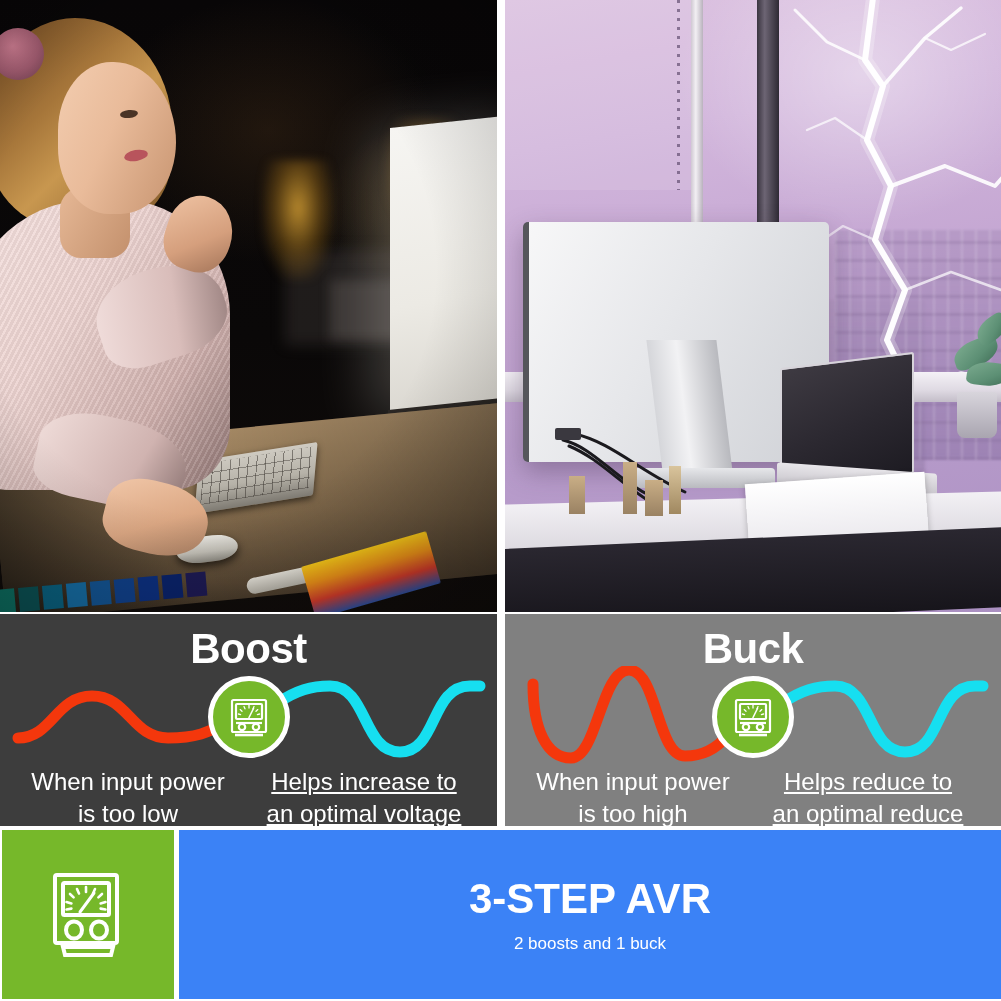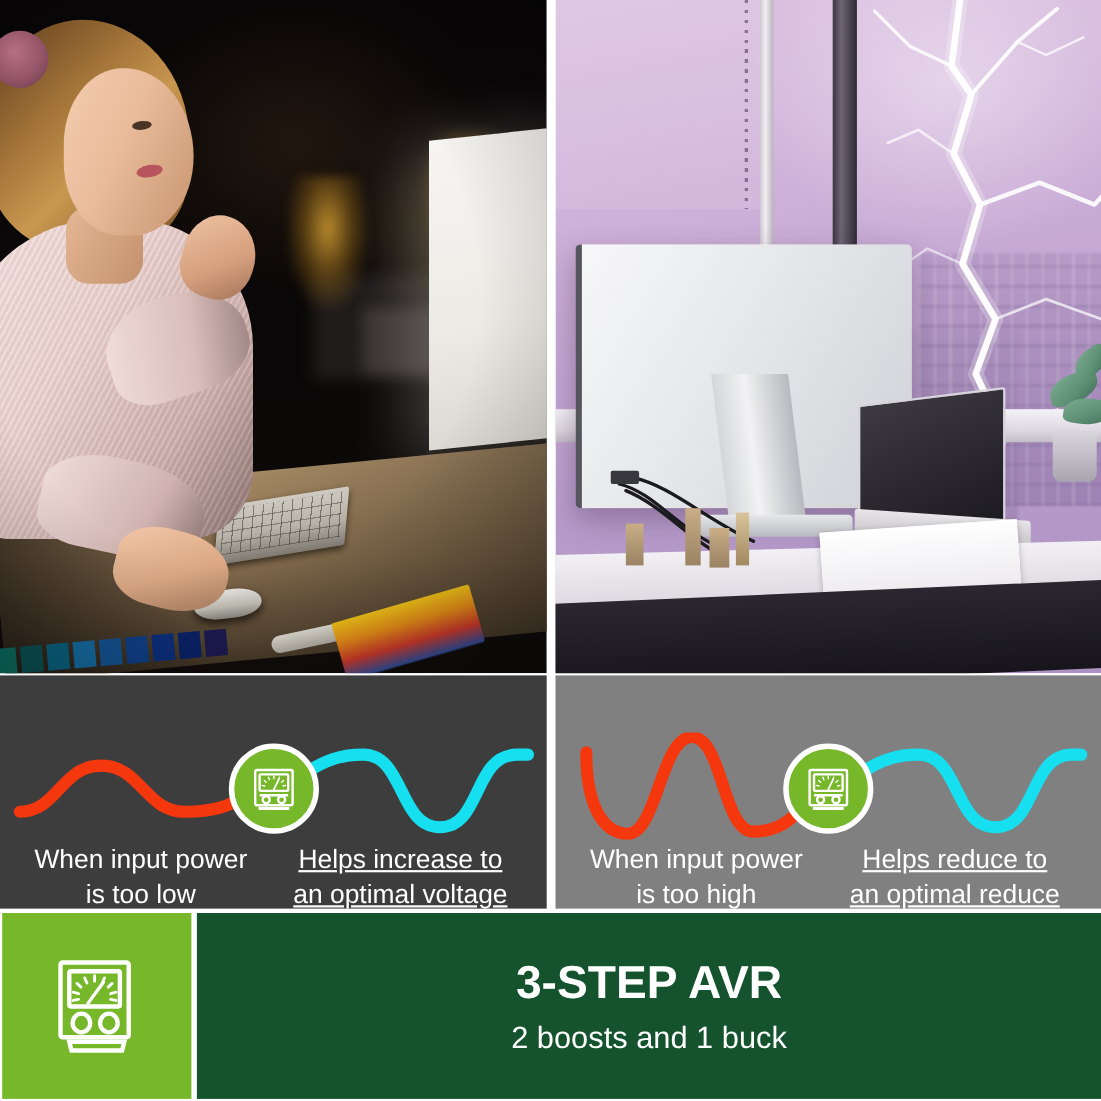--- a/index.html
+++ b/index.html
@@ -363,34 +363,34 @@
     position: absolute;
     left: 2px; top: 830px;
     width: 172px; height: 169px;
     background: #76b82a;
     display: flex; align-items: center; justify-content: center;
   }
   .banner-blue {
     position: absolute;
     left: 179px; top: 830px;
     width: 822px; height: 169px;
-    background: #14532d;
+    background: #3b82f6;
     display: flex; flex-direction: column;
     align-items: center; justify-content: center;
   }
   .banner-title {
     color: #ffffff;
     font-size: 42px;
     font-weight: bold;
     letter-spacing: 0px;
     line-height: 1.05;
   }
   .banner-sub {
     color: #ffffff;
-    font-size: 28px;
+    font-size: 17px;
     margin-top: 14px;
     line-height: 1;
   }
 </style>
 </head>
 <body>
 
 <div id="canvas">
 
   <div class="photo photo-left">
@@ -495,20 +495,21 @@
       <div class="paper"></div>
       <div class="desk-clutter" style="left:64px; top:476px; width:16px; height:38px;"></div>
       <div class="desk-clutter" style="left:118px; top:462px; width:14px; height:52px;"></div>
       <div class="desk-clutter" style="left:140px; top:480px; width:18px; height:36px;"></div>
       <div class="desk-clutter" style="left:164px; top:466px; width:12px; height:48px; background:linear-gradient(180deg,#d9c49c 0%,#a08860 100%);"></div>
       <div class="desk-front"></div>
     </div>
   </div>
 
   <div class="panel panel-left">
+    <div class="panel-title">Boost</div>
 
     <svg class="wave-svg" viewBox="0 0 497 100" preserveAspectRatio="none">
       <path d="M18 72 C 52 72, 56 30, 92 30 C 128 30, 132 72, 168 72 C 196 72, 210 66, 222 58" fill="none" stroke="#F4370C" stroke-width="11" stroke-linecap="round"></path>
       <path d="M276 38 C 296 24, 312 20, 330 20 C 368 20, 362 86, 400 86 C 438 86, 430 20, 470 20 L 480 20" fill="none" stroke="#16DFF0" stroke-width="11" stroke-linecap="round"></path>
     </svg>
 
     <div class="meter-badge">
       <svg width="42" height="42" viewBox="0 0 42 42">
         <g stroke="#ffffff" fill="none" stroke-width="2.2">
           <rect x="4" y="4" width="34" height="32" rx="1.5"></rect>
@@ -531,20 +532,21 @@
       </svg>
     </div>
 
     <div class="caption caption-in" style="white-space:pre-line;">When input power
 is too low</div>
     <div class="caption caption-out" style="white-space:pre-line;">Helps increase to
 an optimal voltage</div>
   </div>
 
   <div class="panel panel-right">
+    <div class="panel-title">Buck</div>
 
     <svg class="wave-svg" viewBox="0 0 496 100" preserveAspectRatio="none">
       <path d="M28 18 C 28 64, 42 92, 66 92 C 92 92, 96 4, 124 4 C 152 4, 152 90, 180 90 C 198 90, 212 82, 222 70" fill="none" stroke="#F4370C" stroke-width="11" stroke-linecap="round"></path>
       <path d="M276 38 C 296 24, 312 20, 330 20 C 368 20, 362 86, 400 86 C 438 86, 430 20, 470 20 L 478 20" fill="none" stroke="#16DFF0" stroke-width="11" stroke-linecap="round"></path>
     </svg>
 
     <div class="meter-badge">
       <svg width="42" height="42" viewBox="0 0 42 42">
         <g stroke="#ffffff" fill="none" stroke-width="2.2">
           <rect x="4" y="4" width="34" height="32" rx="1.5"></rect>

